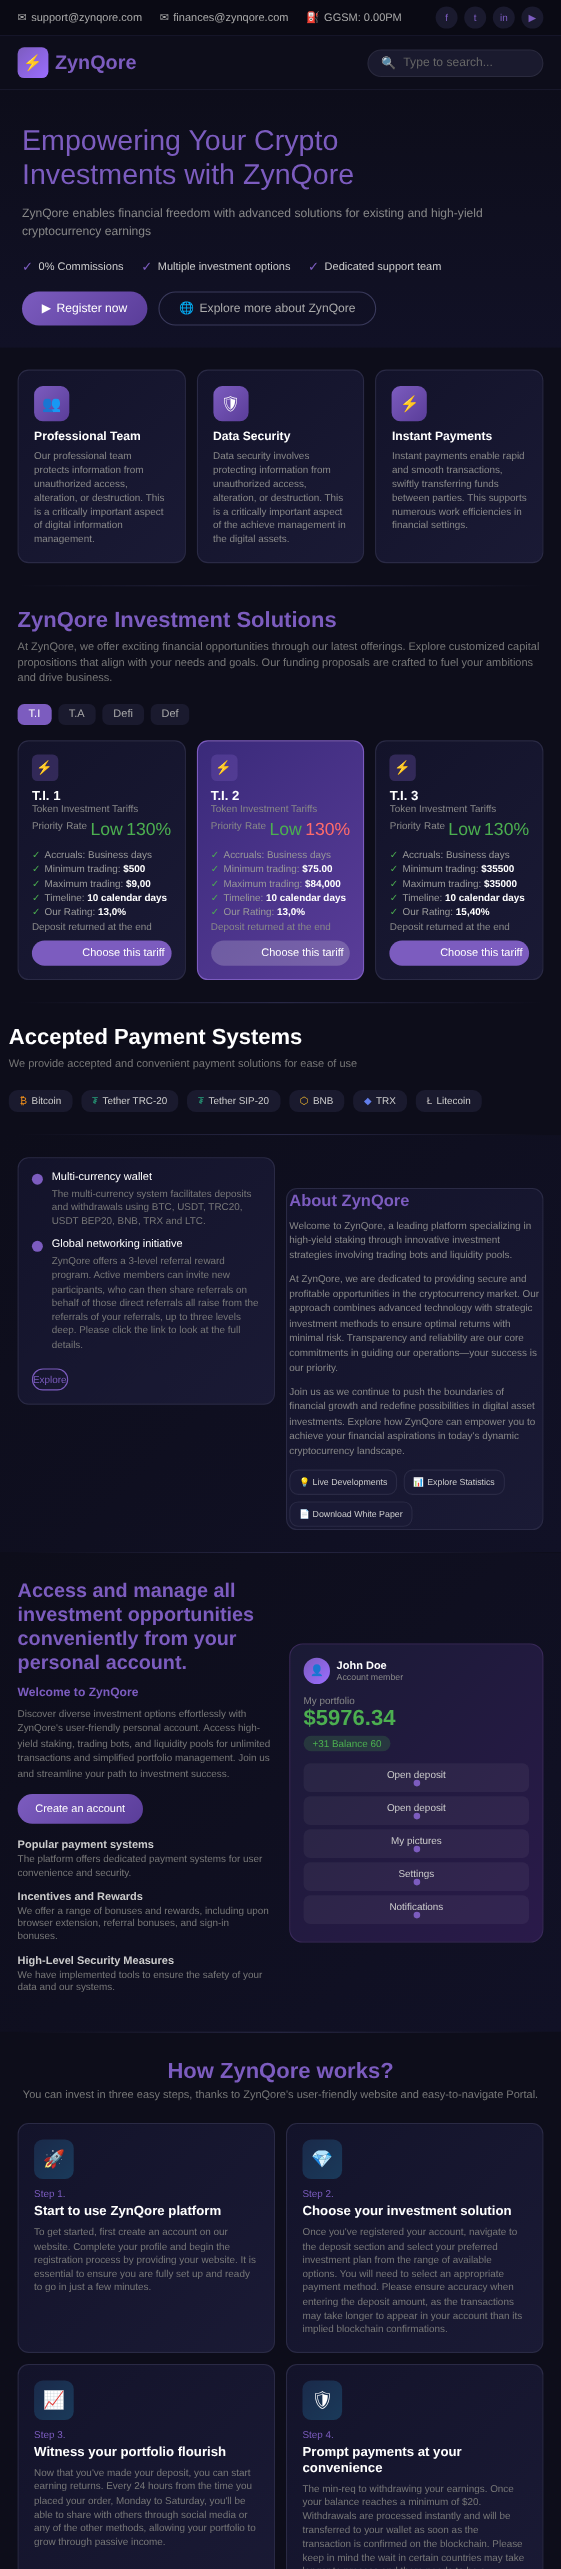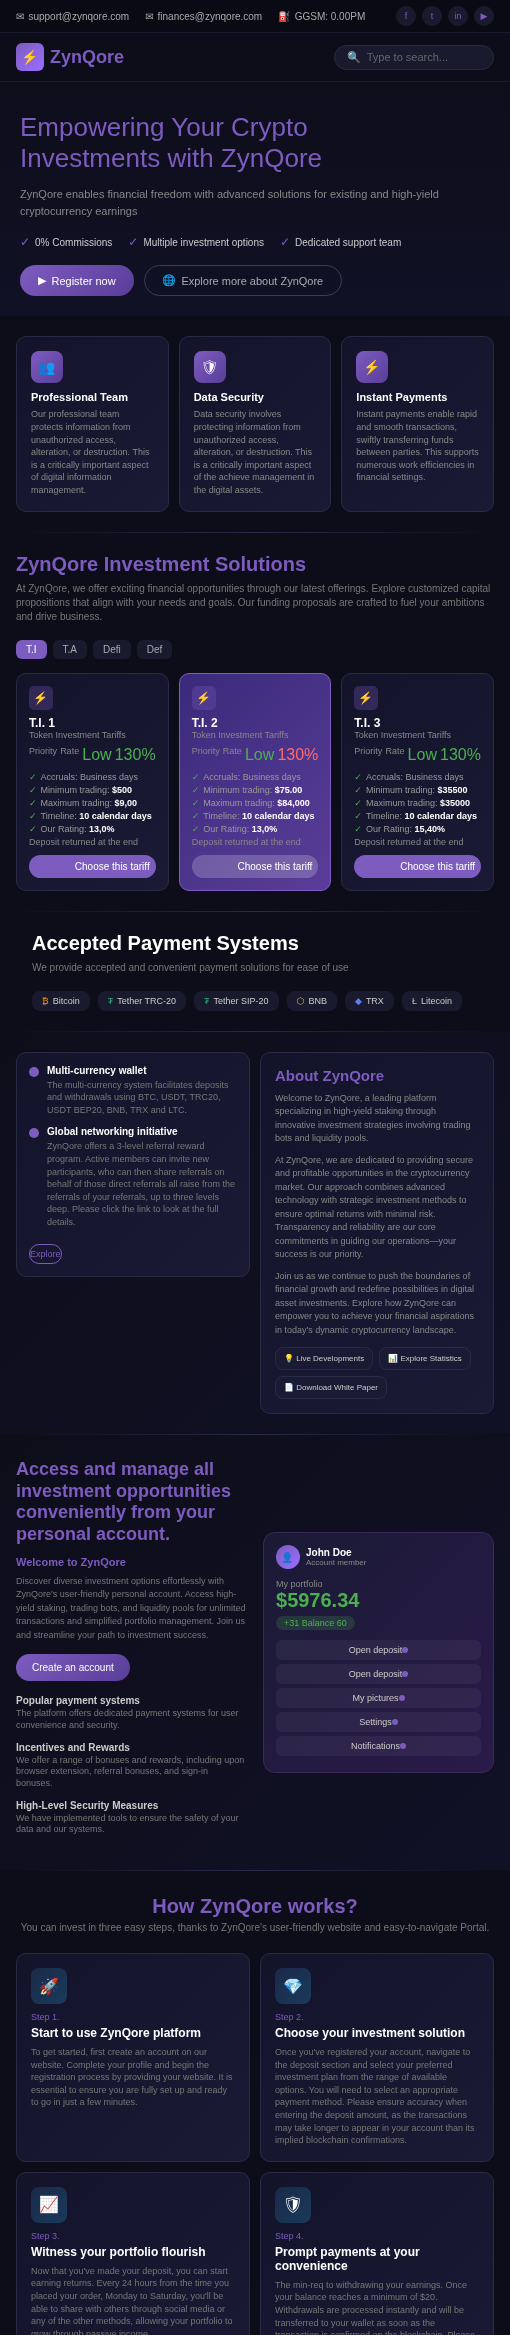--- a/index.html
+++ b/index.html
@@ -141,21 +141,21 @@
     .feat-val { color: #fff; font-weight: 600; }
     .tariff-note { font-size: 9px; color: #888; margin-bottom: 8px; }
     .tariff-btn {
       background: #7c5cbf; color: #fff; border: none;
       border-radius: 16px; padding: 6px; width: 100%;
       font-size: 10px; cursor: pointer; text-align: right;
     }
     .tariff-card.featured .tariff-btn { background: rgba(255,255,255,0.2); }
 
     
-    .payment-section { padding: 20px 32px; }
+    .payment-section { padding: 20px 8px; }
     .payment-logos { display: flex; gap: 8px; flex-wrap: wrap; margin-top: 10px; align-items: center; }
     .payment-logo {
       background: #1a1a2e; border-radius: 8px;
       padding: 5px 10px; font-size: 9px; color: #ccc;
       display: flex; align-items: center; gap: 4px;
     }
     .btc-color { color: #f7931a; }
     .eth-color { color: #627eea; }
     .usdt-color { color: #26a17b; }
     .bnb-color { color: #f3ba2f; }
@@ -170,31 +170,31 @@
     .wallet-col { flex: 1; min-width: 140px; }
     .wallet-card {
       background: linear-gradient(135deg,#13132a,#1a1a35);
       border: 1px solid #2a2a45; border-radius: 10px; padding: 12px; margin-bottom: 10px;
     }
     .wallet-item { display: flex; align-items: flex-start; gap: 8px; margin-bottom: 10px; }
     .wallet-dot {
       width: 10px; height: 10px; border-radius: 50%;
       background: #7c5cbf; margin-top: 2px; flex-shrink: 0;
     }
-    .wallet-text h5 { font-size: 10px; font-weight: 700; margin-bottom: 3px; }
+    .wallet-text h5 { font-size: 10px; font-weight: 400; margin-bottom: 3px; }
     .wallet-text p { font-size: 9px; color: #777; line-height: 1.4; }
     .explore-btn {
       background: transparent; color: #7c5cbf;
       border: 1px solid #7c5cbf; border-radius: 12px;
       padding: 4px 0; font-size: 9px; cursor: pointer; margin-top: 6px;
     }
     .about-col { flex: 1; min-width: 160px; }
     .about-card {
       background: linear-gradient(135deg,#13132a,#1a1a35);
-      border: 1px solid #2a2a45; border-radius: 10px; padding: 14px;
+      border: 1px solid #2a2a45; border-radius: 10px; padding: 2px; margin-top: 28px;
     }
     .about-title { font-size: 15px; font-weight: 800; margin-bottom: 8px; }
     .about-title span { color: #7c5cbf; }
     .about-text { font-size: 9px; color: #888; line-height: 1.5; margin-bottom: 8px; }
     .about-action-btns { display: flex; gap: 6px; flex-wrap: wrap; margin-top: 10px; }
     .action-btn {
       background: #1a1a35; border: 1px solid #2a2a45;
       border-radius: 8px; padding: 6px 8px; font-size: 8px;
       color: #ccc; cursor: pointer; display: flex; align-items: center; gap: 3px;
     }
@@ -236,21 +236,21 @@
     .portfolio-amount { font-size: 20px; font-weight: 800; color: #4caf50; }
     .portfolio-badge {
       background: rgba(76,175,80,0.2); color: #4caf50;
       border-radius: 10px; padding: 2px 8px; font-size: 9px; margin-top: 4px;
       display: inline-block;
     }
     .mockup-menu { margin-top: 10px; }
     .mockup-menu-item {
       background: rgba(255,255,255,0.05); border-radius: 6px;
       padding: 5px 8px; margin-bottom: 4px; font-size: 9px;
-      display: flex; justify-content: center; align-items: center; color: #ccc;
+      display: flex; justify-content: flex-end; align-items: center; color: #ccc; flex-direction: column;
     }
     .menu-dot { width: 6px; height: 6px; border-radius: 50%; background: #7c5cbf; }
 
     
     .how-section { padding: 24px 16px; }
     .how-section .section-title { text-align: center; margin-bottom: 4px; }
     .how-section .section-title span { color: #7c5cbf; }
     .how-desc { text-align: center; font-size: 10px; color: #777; margin-bottom: 20px; }
     .steps-grid { display: flex; gap: 10px; flex-wrap: wrap; }
     .step-card {

